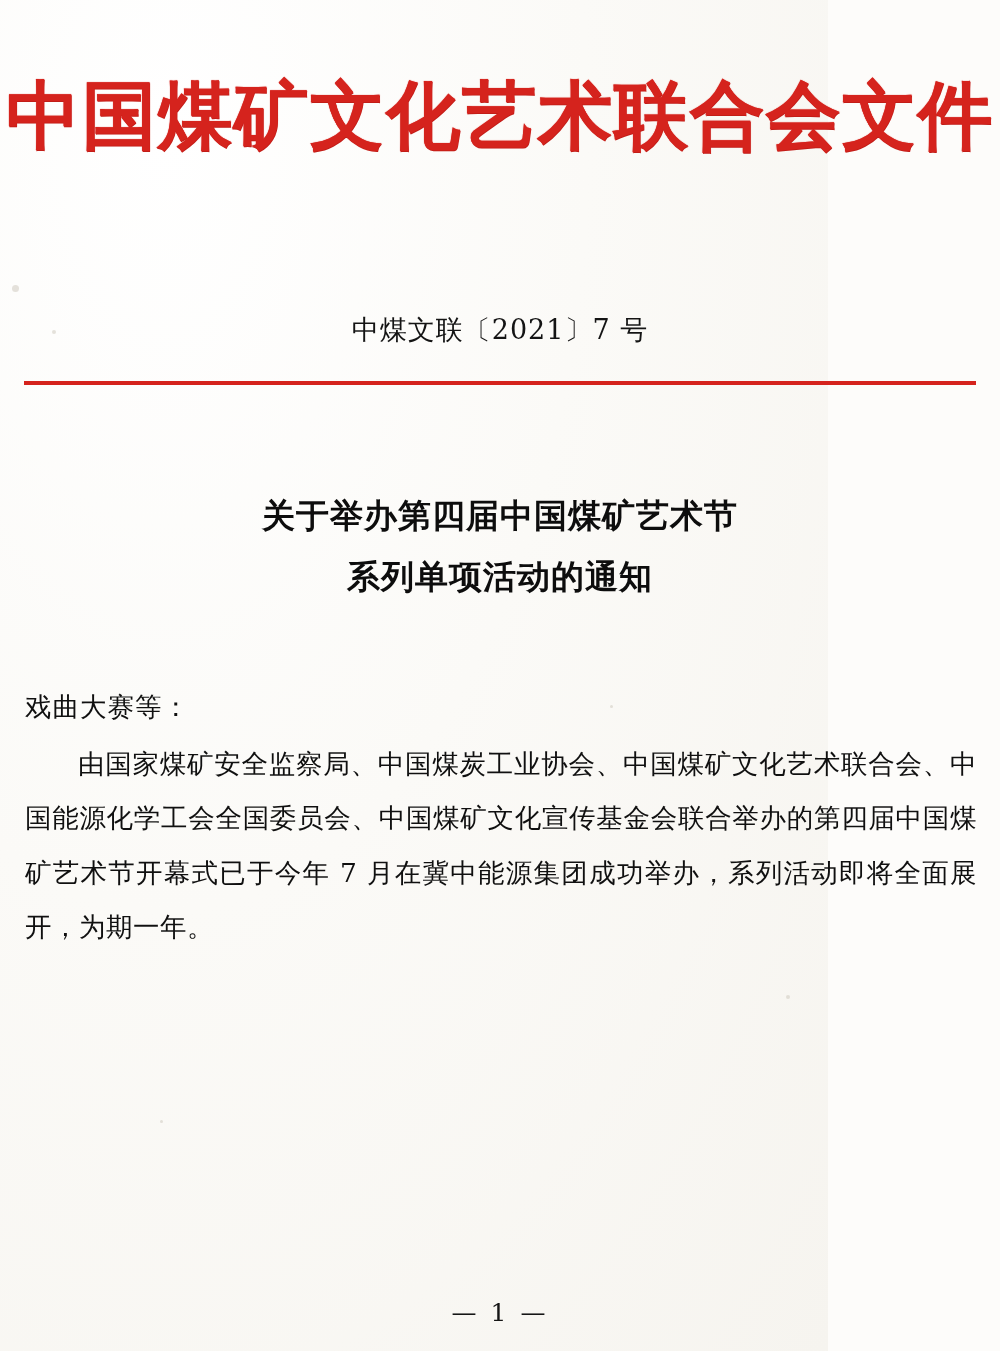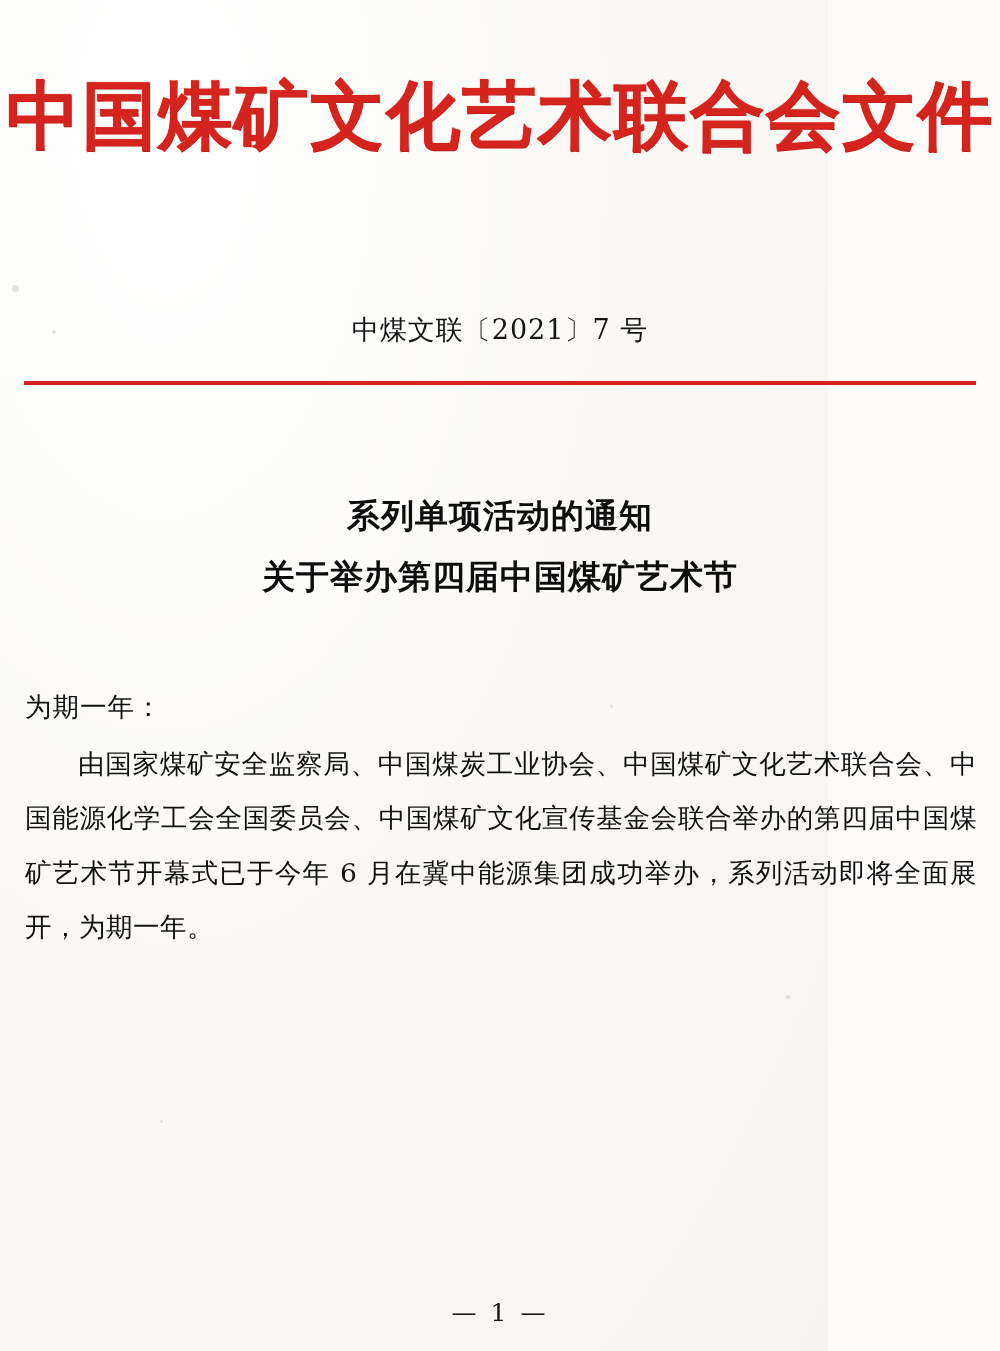--- a/index.html
+++ b/index.html
@@ -127,24 +127,24 @@
   <div class="speckle" style="left:786px; top:995px; width:4px; height:4px;"></div>
   <div class="speckle" style="left:160px; top:1120px; width:3px; height:3px;"></div>
 
   <div class="masthead">中国煤矿文化艺术联合会文件</div>
 
   <div class="docnumber">中煤文联〔2021〕7 号</div>
 
   <div class="redrule"></div>
 
   <div class="title">
+    <div>关于举办第四届中国煤矿艺术节</div>
     <div>系列单项活动的通知</div>
-    <div>关于举办第四届中国煤矿艺术节</div>
   </div>
 
   <div class="body">
-    <p class="salutation">为期一年：</p>
-    <p class="para">由国家煤矿安全监察局、中国煤炭工业协会、中国煤矿文化艺术联合会、中国能源化学工会全国委员会、中国煤矿文化宣传基金会联合举办的第四届中国煤矿艺术节开幕式已于今年 6 月在冀中能源集团成功举办，系列活动即将全面展开，为期一年。</p>
+    <p class="salutation">戏曲大赛等：</p>
+    <p class="para">由国家煤矿安全监察局、中国煤炭工业协会、中国煤矿文化艺术联合会、中国能源化学工会全国委员会、中国煤矿文化宣传基金会联合举办的第四届中国煤矿艺术节开幕式已于今年 7 月在冀中能源集团成功举办，系列活动即将全面展开，为期一年。</p>
   </div>
 
   <div class="pagenum">— 1 —</div>
 
 </div>
 
 </body></html>

